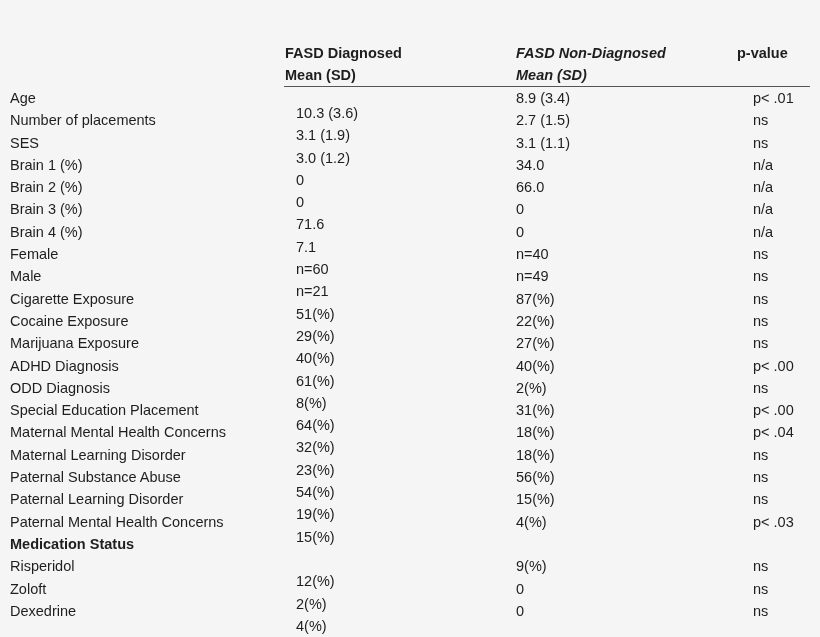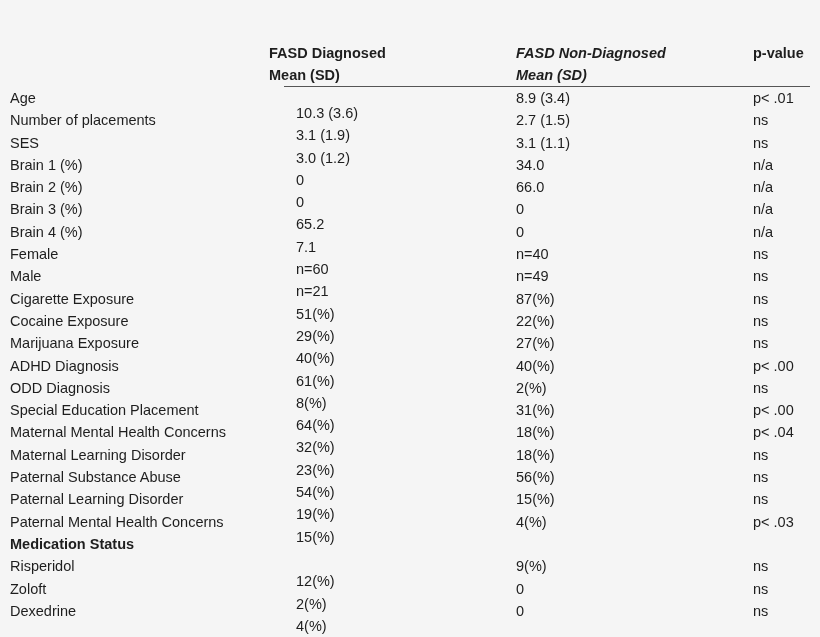--- a/index.html
+++ b/index.html
@@ -28,23 +28,23 @@
       left: 0;
       width: 820px;
       height: 44px;
     }
     .hcell {
       position: absolute;
       top: 0;
       font-weight: bold;
       line-height: 22px;
     }
-    .h1 { left: 269px; }
+    .h1 { left: 285px; }
     .h2 { left: 516px; font-style: italic; }
-    .h3 { left: 753px; }
+    .h3 { left: 737px; }
     .rule {
       position: absolute;
       top: 86px;
       left: 284px;
       width: 526px;
       height: 0;
       border-top: 1.5px solid #555;
     }
     .rows {
       position: absolute;
@@ -110,21 +110,21 @@
         <div class="cell c3">n/a</div>
       </div>
       <div class="row">
         <div class="cell c0">Brain 2 (%)</div>
         <div class="cell c1">0</div>
         <div class="cell c2">66.0</div>
         <div class="cell c3">n/a</div>
       </div>
       <div class="row">
         <div class="cell c0">Brain 3 (%)</div>
-        <div class="cell c1">65.2</div>
+        <div class="cell c1">71.6</div>
         <div class="cell c2">0</div>
         <div class="cell c3">n/a</div>
       </div>
       <div class="row">
         <div class="cell c0">Brain 4 (%)</div>
         <div class="cell c1">7.1</div>
         <div class="cell c2">0</div>
         <div class="cell c3">n/a</div>
       </div>
       <div class="row">

